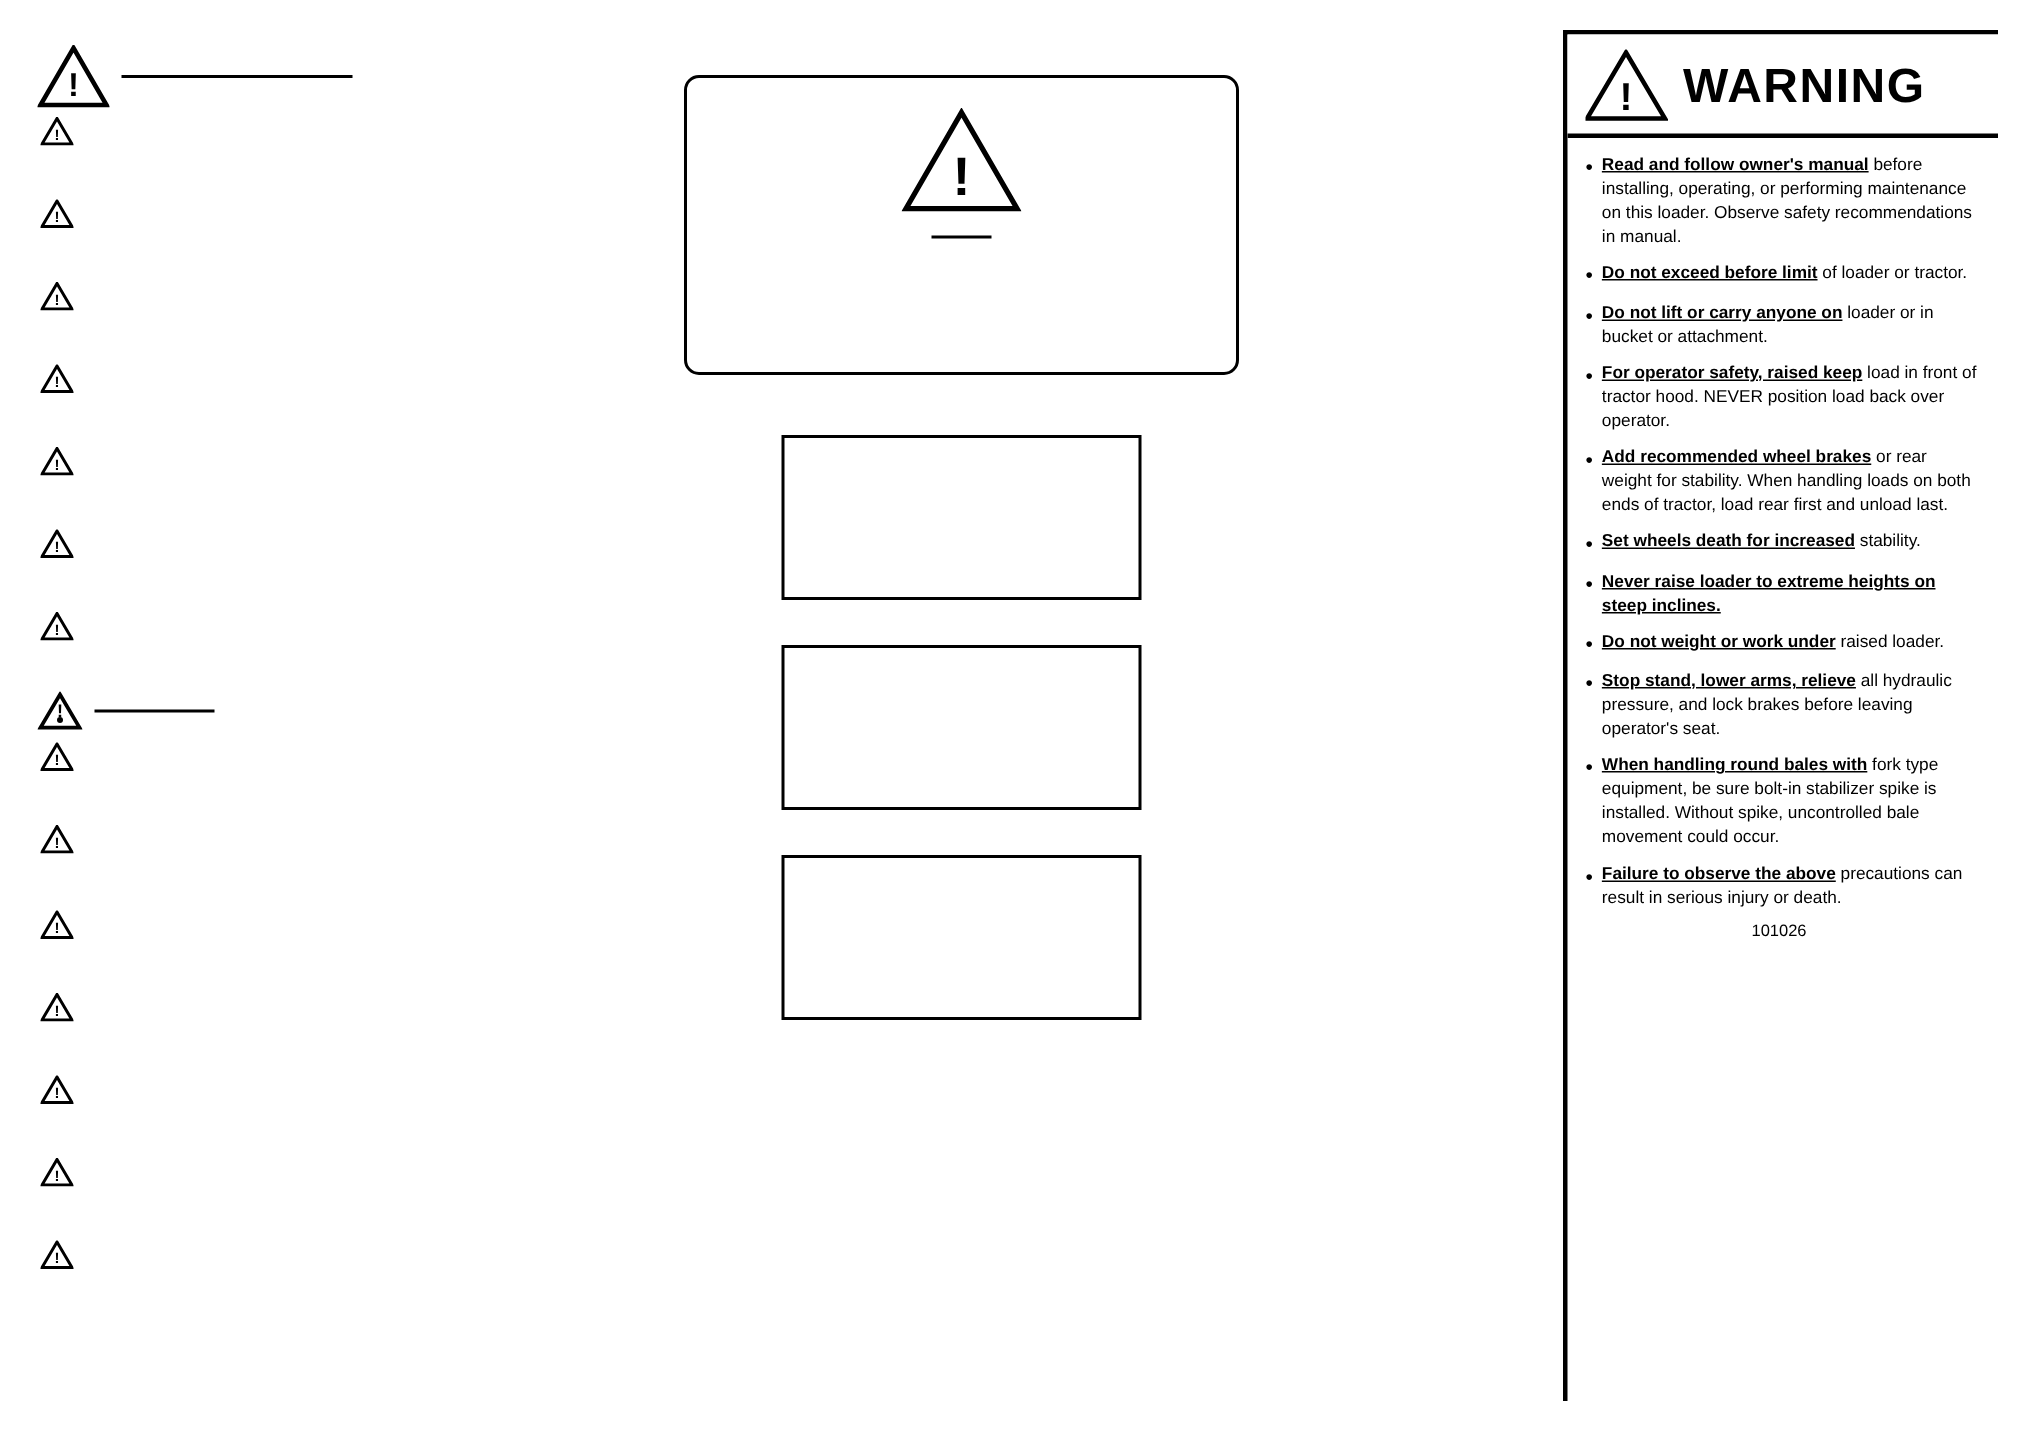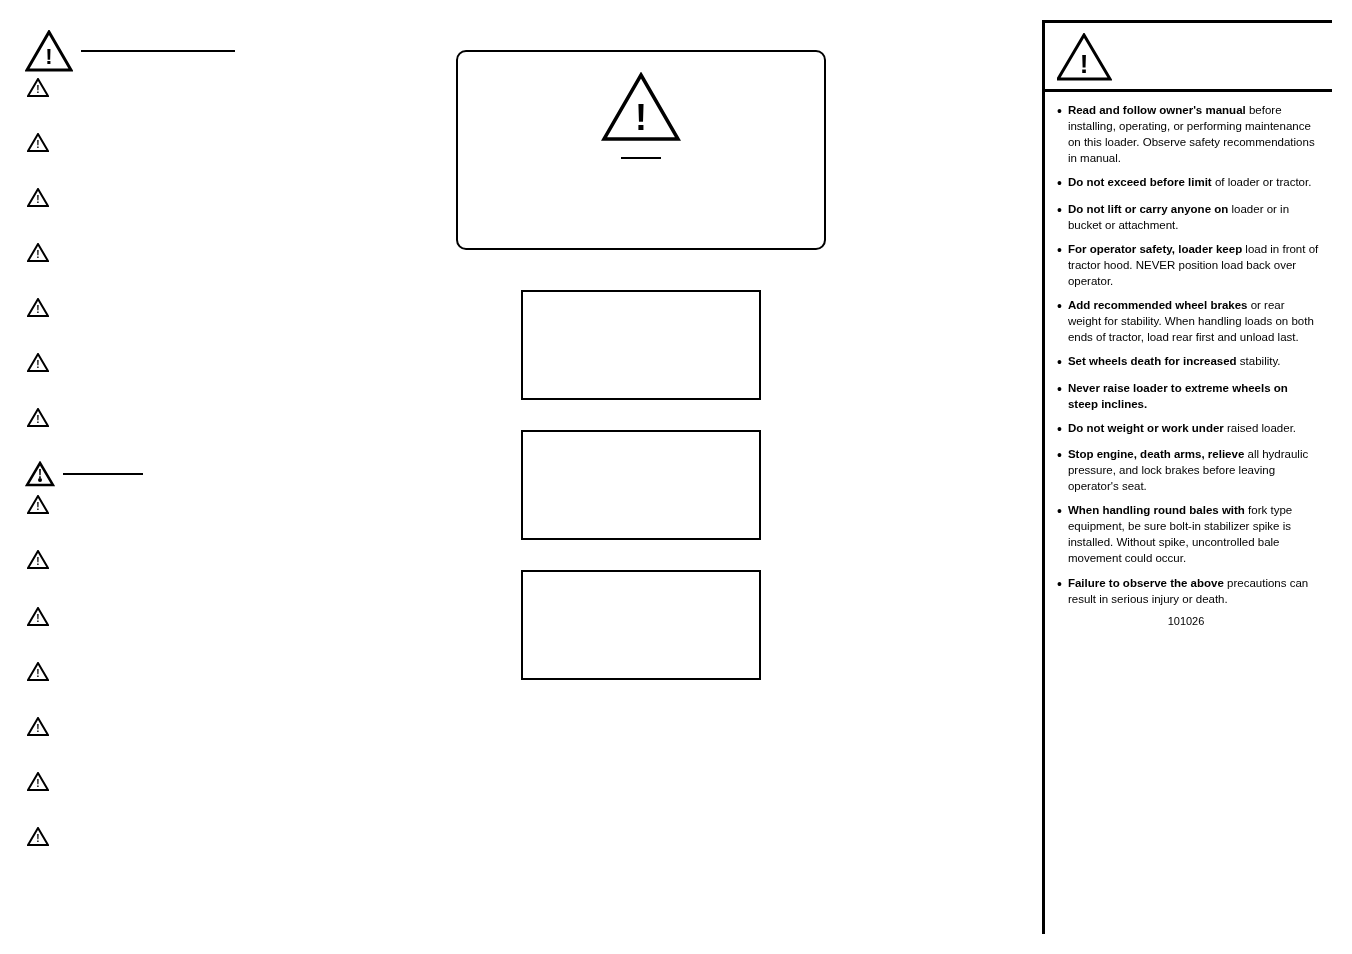--- a/index.html
+++ b/index.html
@@ -175,20 +175,21 @@
     }
 
     .bullet {
       flex-shrink: 0;
       font-size: 14px;
       line-height: 1.3;
     }
 
     .right-item strong {
       font-weight: bold;
+      text-decoration: underline;
     }
 
     .part-number {
       text-align: center;
       font-size: 11px;
       padding-right: 5px;
       margin-top: 4px;
     }
 
     
@@ -332,20 +333,21 @@
 
   </div>
 
   <div class="right-col">
 
     <div class="right-header">
       <svg viewBox="0 0 55 48" width="55" height="48">
         <polygon points="27,2 53,46 1,46" fill="#fff" stroke="#000" stroke-width="3"></polygon>
         <text x="27" y="40" text-anchor="middle" font-size="26" font-weight="bold" fill="#000">!</text>
       </svg>
+      <span class="right-header-text">WARNING</span>
     </div>
 
     <div class="right-body">
 
       <div class="right-item">
         <span class="bullet">•</span>
         <span><strong>Read and follow owner's manual</strong> before installing, operating, or performing maintenance on this loader.  Observe safety recommendations in manual.</span>
       </div>
 
       <div class="right-item">
@@ -353,46 +355,46 @@
         <span><strong>Do not exceed before limit</strong> of loader or tractor.</span>
       </div>
 
       <div class="right-item">
         <span class="bullet">•</span>
         <span><strong>Do not lift or carry anyone on</strong> loader or in bucket or attachment.</span>
       </div>
 
       <div class="right-item">
         <span class="bullet">•</span>
-        <span><strong>For operator safety, loader keep</strong> load in front of tractor hood. NEVER position load back over operator.</span>
+        <span><strong>For operator safety, raised keep</strong> load in front of tractor hood. NEVER position load back over operator.</span>
       </div>
 
       <div class="right-item">
         <span class="bullet">•</span>
         <span><strong>Add recommended wheel brakes</strong> or rear weight for stability. When handling loads on both ends of tractor, load rear first and unload last.</span>
       </div>
 
       <div class="right-item">
         <span class="bullet">•</span>
         <span><strong>Set wheels death for increased</strong> stability.</span>
       </div>
 
       <div class="right-item">
         <span class="bullet">•</span>
-        <span><strong>Never raise loader to extreme wheels on steep inclines.</strong></span>
+        <span><strong>Never raise loader to extreme heights on steep inclines.</strong></span>
       </div>
 
       <div class="right-item">
         <span class="bullet">•</span>
         <span><strong>Do not weight or work under</strong> raised loader.</span>
       </div>
 
       <div class="right-item">
         <span class="bullet">•</span>
-        <span><strong>Stop engine, death arms, relieve</strong> all hydraulic pressure, and lock brakes before leaving operator's seat.</span>
+        <span><strong>Stop stand, lower arms, relieve</strong> all hydraulic pressure, and lock brakes before leaving operator's seat.</span>
       </div>
 
       <div class="right-item">
         <span class="bullet">•</span>
         <span><strong>When handling round bales with</strong> fork type equipment, be sure bolt-in stabilizer spike is installed. Without spike, uncontrolled bale movement could occur.</span>
       </div>
 
       <div class="right-item">
         <span class="bullet">•</span>
         <span><strong>Failure to observe the above</strong> precautions can result in serious injury or death.</span>

